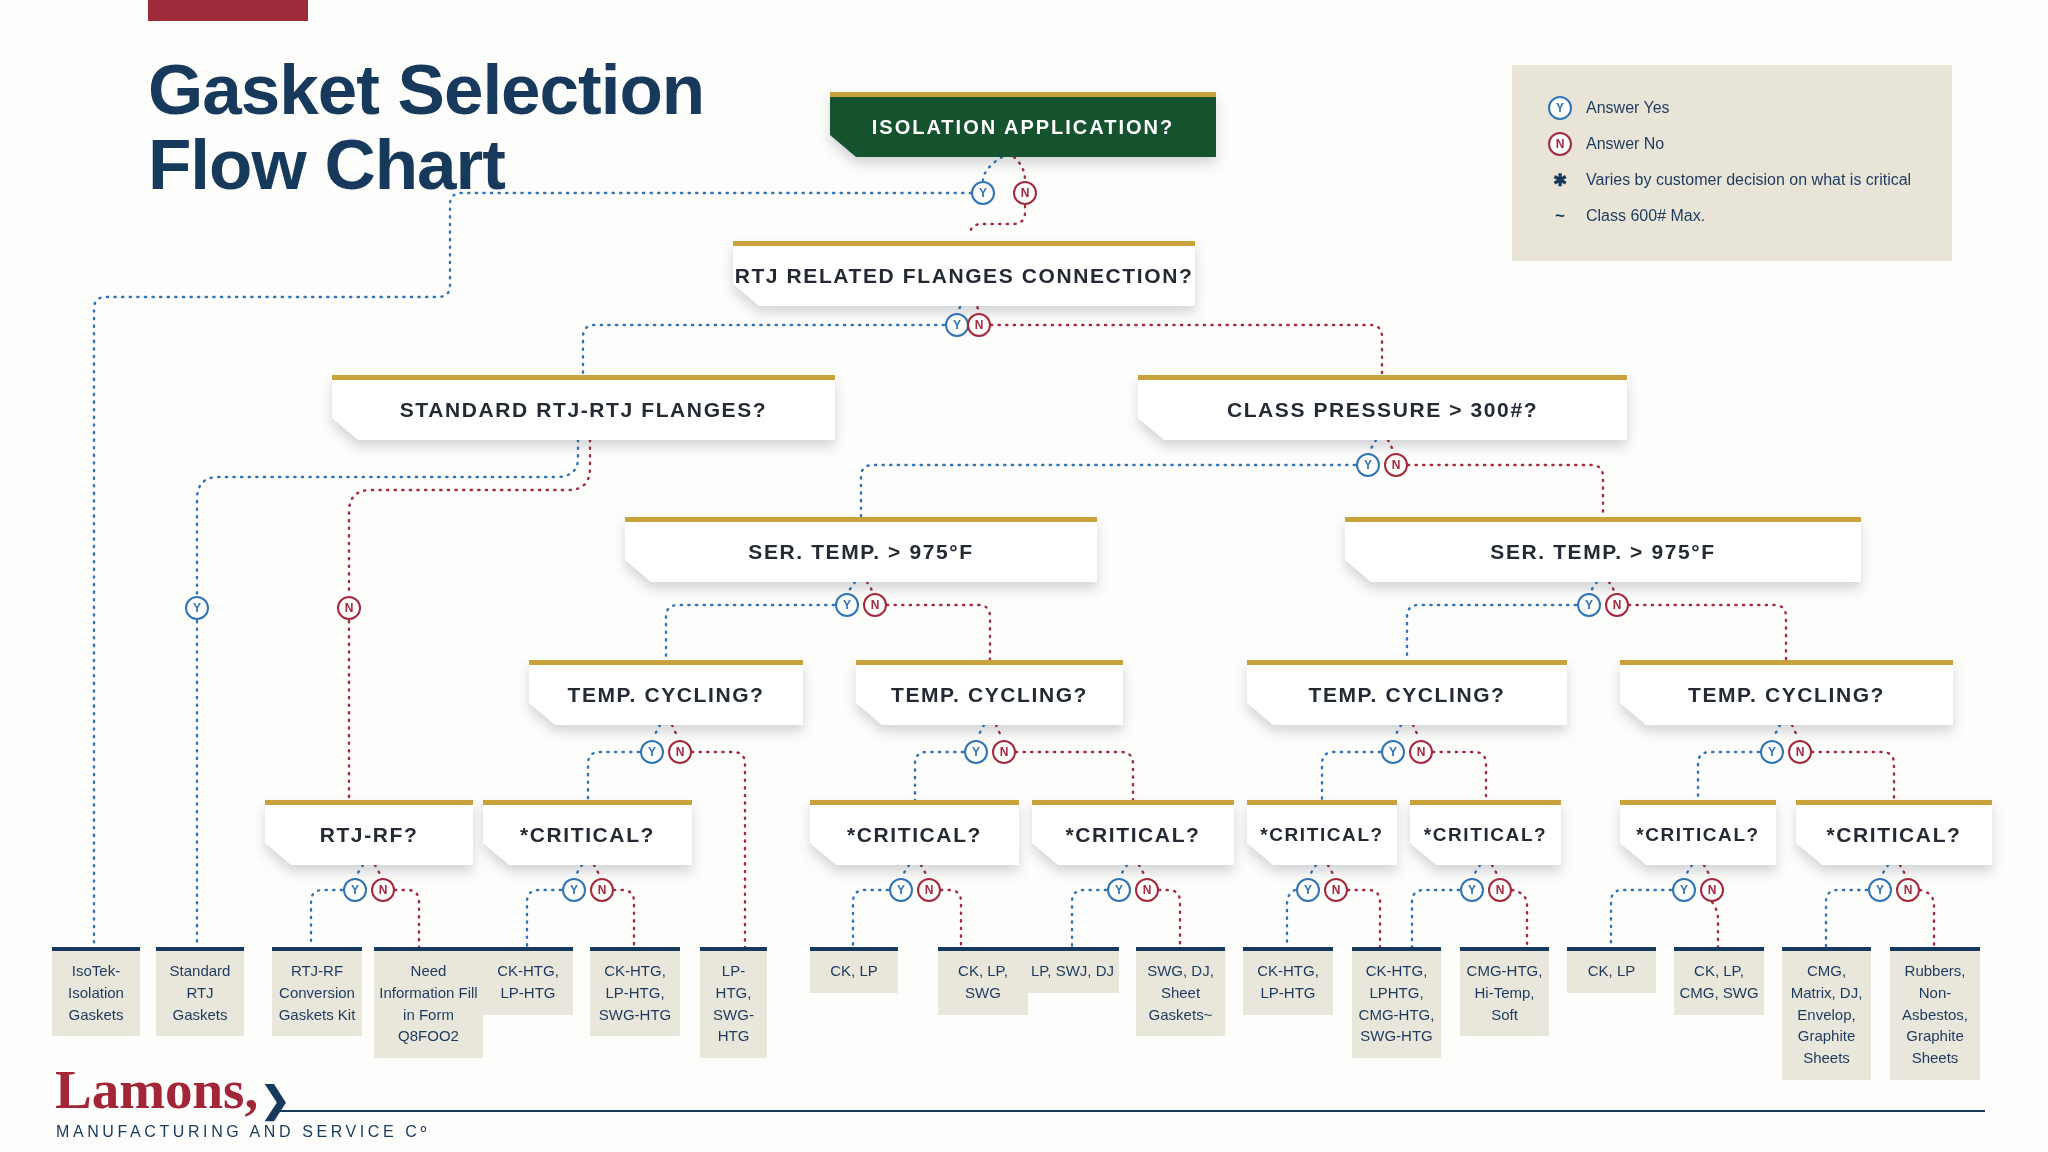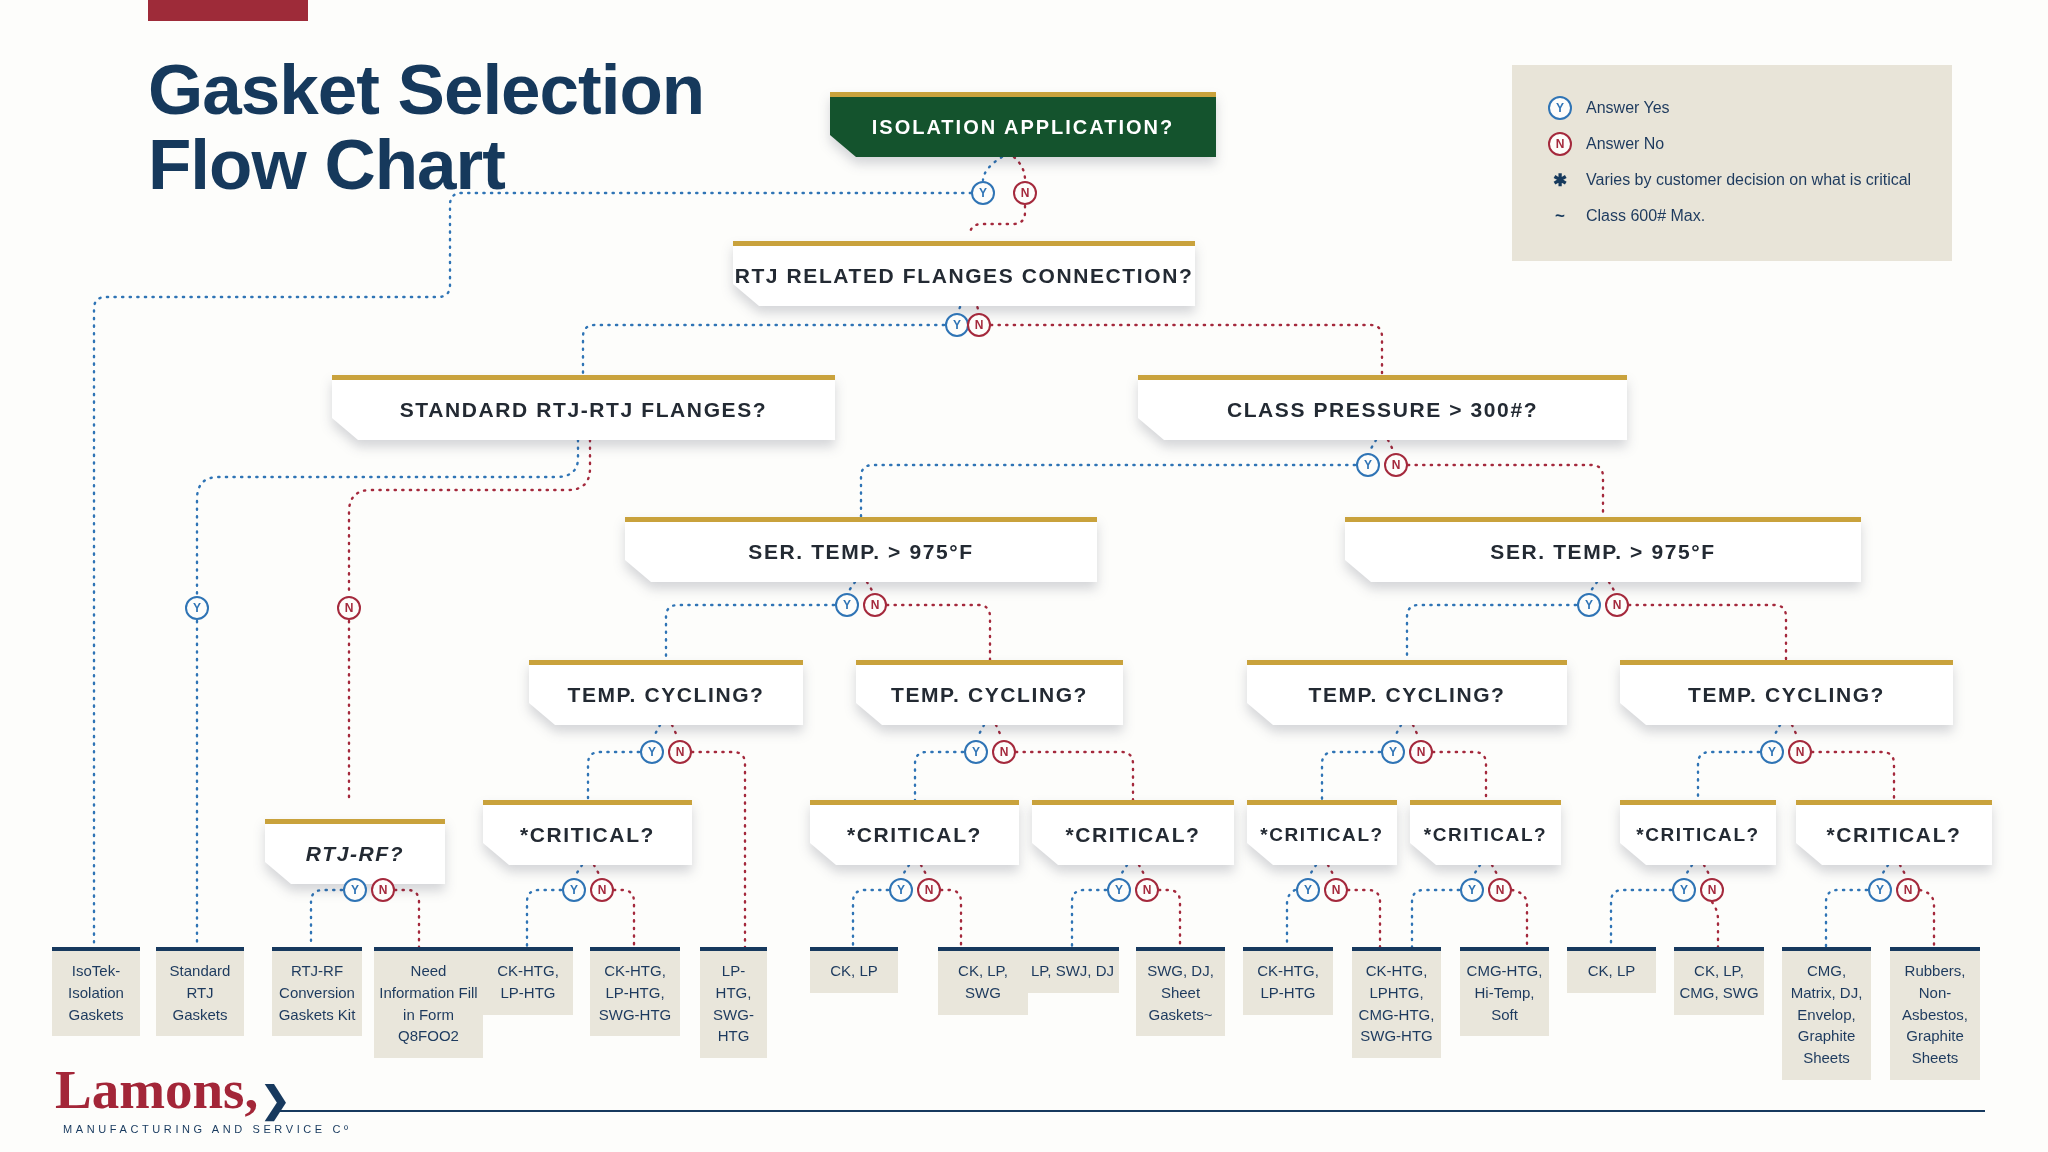--- a/index.html
+++ b/index.html
@@ -34,21 +34,21 @@
   .legend .yn{position:static;}
 
   .leaf{position:absolute;top:947px;box-sizing:border-box;background:#e9e6db;
         border-top:4px solid #17395e;color:#1d3a5e;font-size:15px;line-height:1.45;
         text-align:center;padding:9px 4px 11px 4px;}
 
   .logo{position:absolute;left:55px;top:1062px;}
   .logo-word{font-family:"Liberation Serif",serif;font-weight:bold;font-size:55px;
              color:#a32638;line-height:1;}
   .logo-arrow{color:#17395e;font-size:36px;font-weight:bold;vertical-align:-4px;margin-left:2px;}
-  .logo-tag{color:#17395e;font-size:11px;letter-spacing:3.6px;margin-top:2px;margin-left:8px;}
+  .logo-tag{color:#17395e;font-size:16px;letter-spacing:3.6px;margin-top:2px;margin-left:1px;}
   .footer-line{position:absolute;left:277px;top:1110px;width:1708px;height:2px;background:#17395e;}
 </style>
 </head>
 <body>
 
 <div id="stage">
 
   <svg id="wires" width="2048" height="1152" viewBox="0 0 2048 1152">
     <g fill="none" stroke="#2f74b5" stroke-width="2.4" stroke-linecap="round" stroke-dasharray="1.2 6.4">
       <path d="M1002 157 Q984 168 983 180"></path>
@@ -185,21 +185,21 @@
     </div>
   <div class="qwrap" style="left:856px;top:660px;width:267px;">
     <div class="qbox">TEMP. CYCLING?</div>
     </div>
   <div class="qwrap" style="left:1247px;top:660px;width:320px;">
     <div class="qbox">TEMP. CYCLING?</div>
     </div>
   <div class="qwrap" style="left:1620px;top:660px;width:333px;">
     <div class="qbox">TEMP. CYCLING?</div>
     </div>
-  <div class="qwrap" style="left:265px;top:819px;width:180px;font-style:italic;">
+  <div class="qwrap" style="left:265px;top:800px;width:208px;">
     <div class="qbox">RTJ-RF?</div>
     </div>
   <div class="qwrap" style="left:483px;top:800px;width:209px;">
     <div class="qbox">*CRITICAL?</div>
     </div>
   <div class="qwrap" style="left:810px;top:800px;width:209px;">
     <div class="qbox">*CRITICAL?</div>
     </div>
   <div class="qwrap" style="left:1032px;top:800px;width:202px;">
     <div class="qbox">*CRITICAL?</div>

